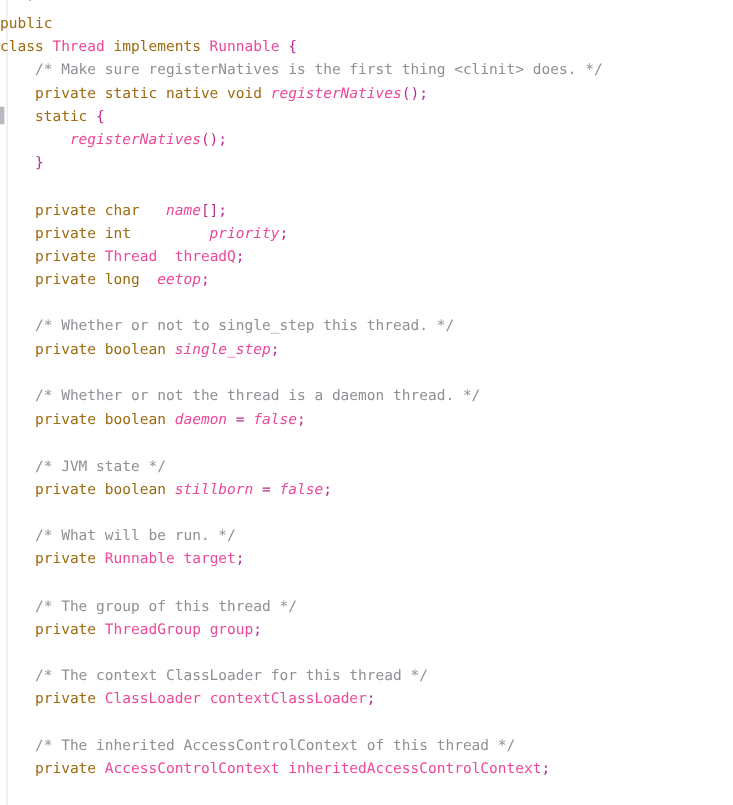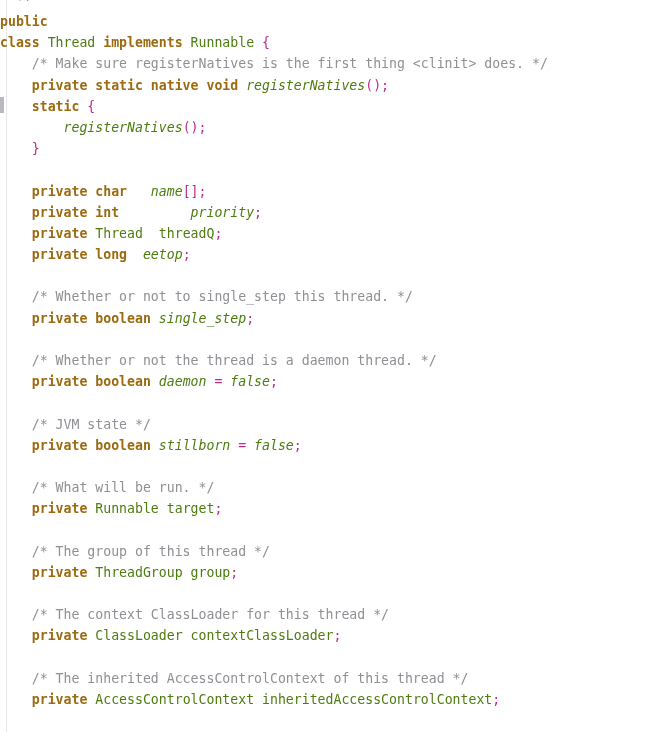--- a/index.html
+++ b/index.html
@@ -64,27 +64,27 @@
     height: 11px;
     overflow: hidden;
     line-height: 21.2px;
     position: relative;
     top: -10px;
   }
   #code .ln.blank {
     height: 21.2px;
   }
 
-  .kw   { color: #9c6a10; font-weight: bold; }
+  .kw   { color: #9c6a10; font-weight: normal; }
   .cmt  { color: #8f8f95; font-weight: normal; }
   .pun  { color: #bb2b8f; font-weight: normal; }
   .id   { color: #333333; font-weight: normal; font-style: italic; }
   .typ  { color: #333333; font-weight: normal; }
 </style>
-<style>.kw{color:#9c6a10;}.cmt{color:#8f8f95;}.pun{color:#bb2b8f;}.id,.typ{color:#4d7c0f;}#gutter-rule{background:#e6e6ea;}#gutter-marker{background:#b9b9c2;}#editor{background:#ffffff;}</style></head>
+<style>.kw{color:#9c6a10;}.cmt{color:#8f8f95;}.pun{color:#bb2b8f;}.id,.typ{color:#ec4899;}#gutter-rule{background:#e6e6ea;}#gutter-marker{background:#b9b9c2;}#editor{background:#ffffff;}</style></head>
 <body>
 
 <div id="editor">
 
   <div id="gutter-rule"></div>
   <div id="gutter-marker"></div>
 
   <pre id="code"><span class="ln first"><span>  </span><span class="cmt">*/</span></span><span class="ln"><span class="kw">public</span></span><span class="ln"><span class="kw">class </span><span class="typ">Thread </span><span class="kw">implements </span><span class="typ">Runnable </span><span class="pun">{</span></span><span class="ln"><span>    </span><span class="cmt">/* Make sure registerNatives is the first thing &lt;clinit&gt; does. */</span></span><span class="ln"><span>    </span><span class="kw">private static native void </span><span class="id">registerNatives</span><span class="pun">();</span></span><span class="ln"><span>    </span><span class="kw">static </span><span class="pun">{</span></span><span class="ln"><span>        </span><span class="id">registerNatives</span><span class="pun">();</span></span><span class="ln"><span>    </span><span class="pun">}</span></span><span class="ln blank">&nbsp;</span><span class="ln"><span>    </span><span class="kw">private char</span><span class="id">   name</span><span class="pun">[];</span></span><span class="ln"><span>    </span><span class="kw">private int</span><span class="id">         priority</span><span class="pun">;</span></span><span class="ln"><span>    </span><span class="kw">private </span><span class="typ">Thread  threadQ</span><span class="pun">;</span></span><span class="ln"><span>    </span><span class="kw">private long</span><span class="id">  eetop</span><span class="pun">;</span></span><span class="ln blank">&nbsp;</span><span class="ln"><span>    </span><span class="cmt">/* Whether or not to single_step this thread. */</span></span><span class="ln"><span>    </span><span class="kw">private boolean </span><span class="id">single_step</span><span class="pun">;</span></span><span class="ln blank">&nbsp;</span><span class="ln"><span>    </span><span class="cmt">/* Whether or not the thread is a daemon thread. */</span></span><span class="ln"><span>    </span><span class="kw">private boolean </span><span class="id">daemon </span><span class="pun">= </span><span class="id">false</span><span class="pun">;</span></span><span class="ln blank">&nbsp;</span><span class="ln"><span>    </span><span class="cmt">/* JVM state */</span></span><span class="ln"><span>    </span><span class="kw">private boolean </span><span class="id">stillborn </span><span class="pun">= </span><span class="id">false</span><span class="pun">;</span></span><span class="ln blank">&nbsp;</span><span class="ln"><span>    </span><span class="cmt">/* What will be run. */</span></span><span class="ln"><span>    </span><span class="kw">private </span><span class="typ">Runnable target</span><span class="pun">;</span></span><span class="ln blank">&nbsp;</span><span class="ln"><span>    </span><span class="cmt">/* The group of this thread */</span></span><span class="ln"><span>    </span><span class="kw">private </span><span class="typ">ThreadGroup group</span><span class="pun">;</span></span><span class="ln blank">&nbsp;</span><span class="ln"><span>    </span><span class="cmt">/* The context ClassLoader for this thread */</span></span><span class="ln"><span>    </span><span class="kw">private </span><span class="typ">ClassLoader contextClassLoader</span><span class="pun">;</span></span><span class="ln blank">&nbsp;</span><span class="ln"><span>    </span><span class="cmt">/* The inherited AccessControlContext of this thread */</span></span><span class="ln"><span>    </span><span class="kw">private </span><span class="typ">AccessControlContext inheritedAccessControlContext</span><span class="pun">;</span></span></pre>
 
 </div>

